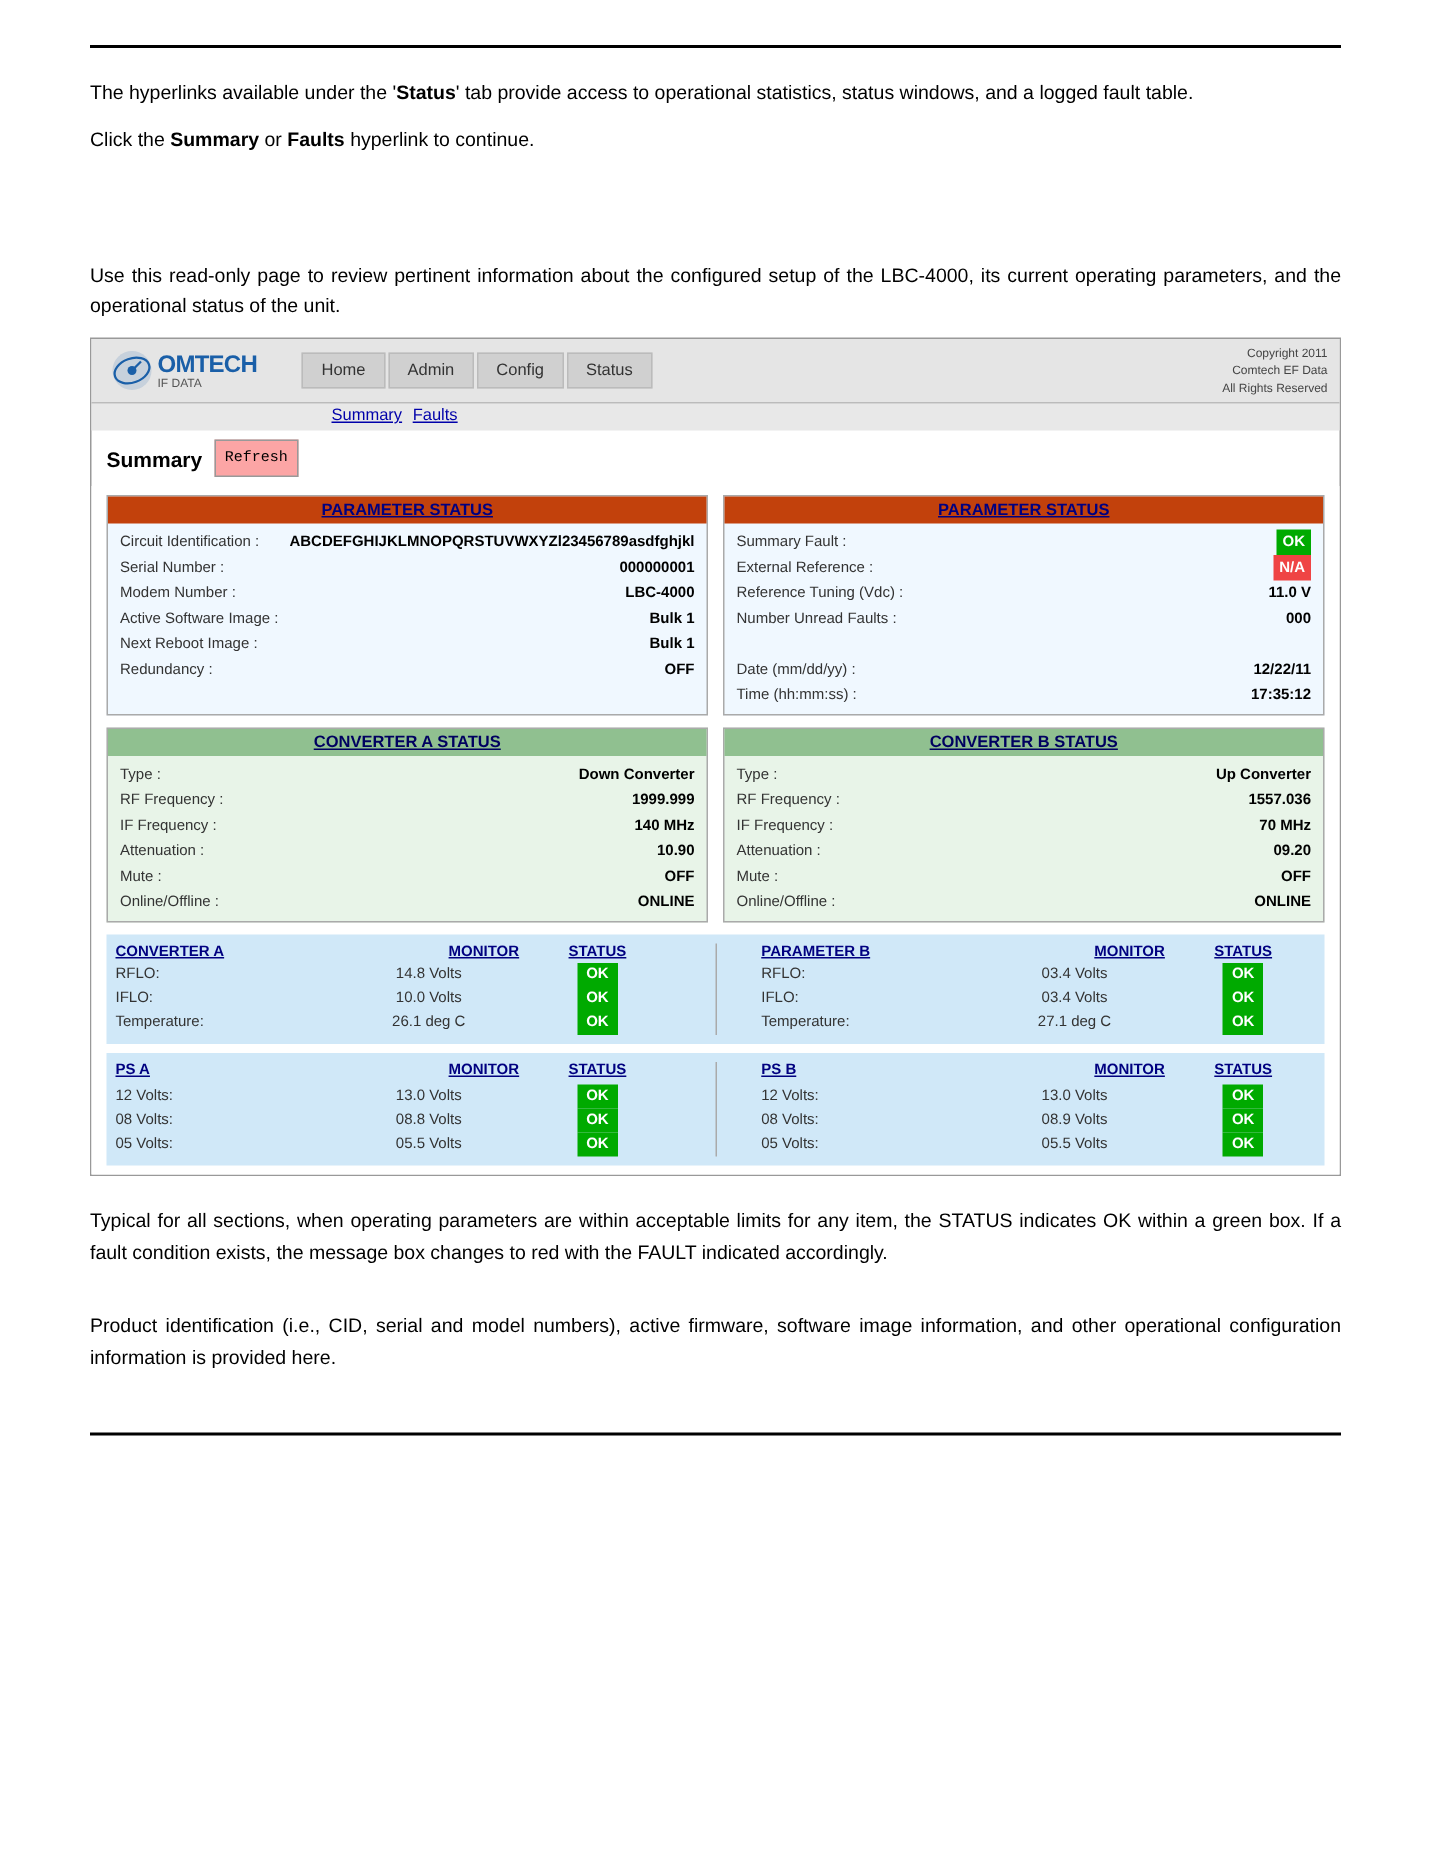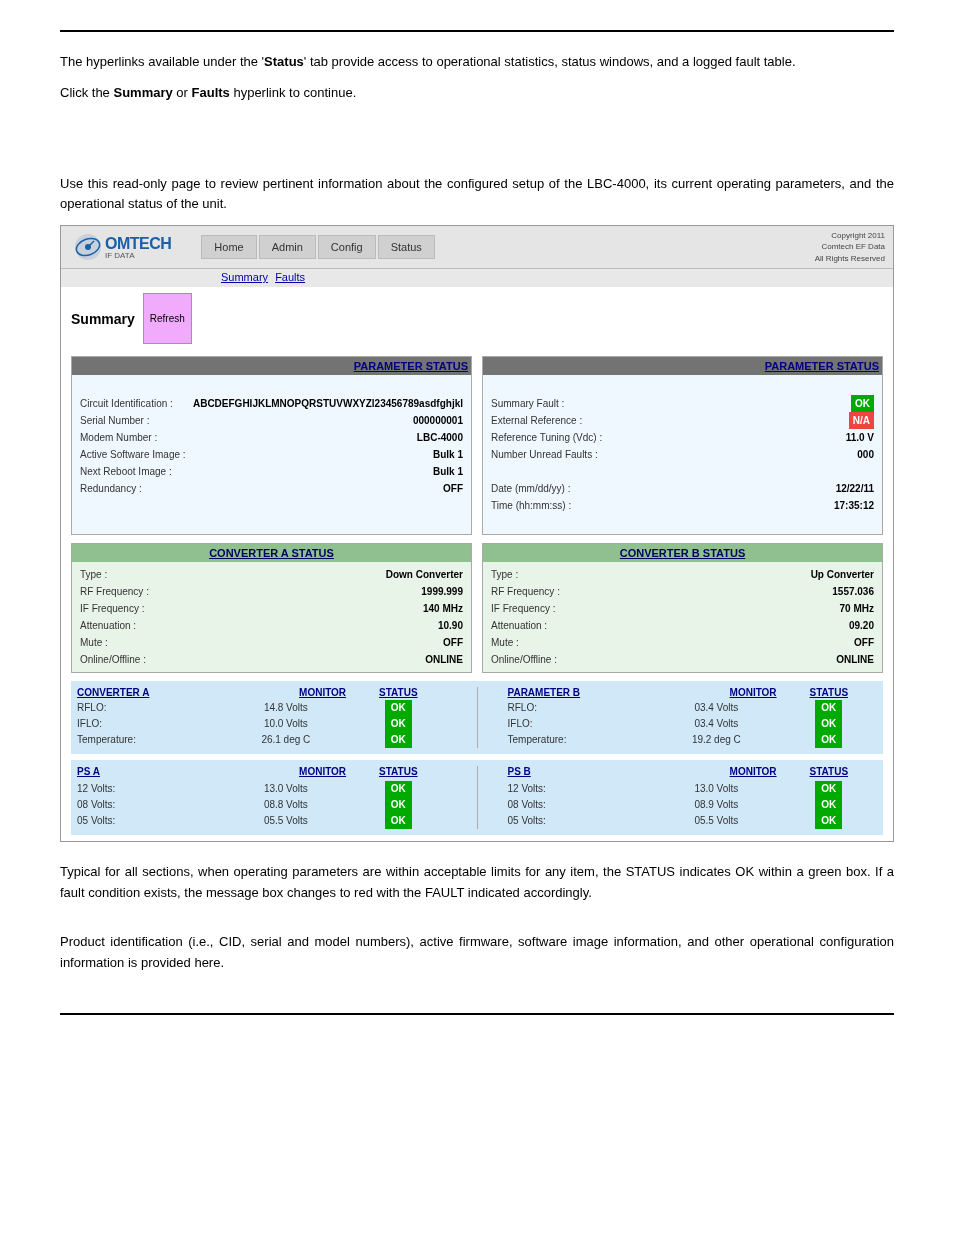--- a/index.html
+++ b/index.html
@@ -148,24 +148,25 @@
     }
 
     .summary-title {
       font-size: 14px;
       font-weight: bold;
       color: #000;
     }
 
     .refresh-btn {
       font-size: 10px;
-      padding: 19px 6px;
-      background: #f0abfc;
+      padding: 6px 6px;
+      background: #fca5a5;
       border: 1px solid #999;
       cursor: pointer;
+      font-family: Liberation Mono, monospace;
     }
 
     
     .status-content {
       padding: 6px 10px;
       background: #fff;
     }
 
     
     .param-row {
@@ -174,31 +175,31 @@
       margin-bottom: 8px;
     }
 
     .param-box {
       flex: 1;
       border: 1px solid #aaa;
       background: #f0f8ff;
     }
 
     .param-box-header {
-      background: #737373;
-      text-align: right;
+      background: #c2410c;
+      text-align: center;
       font-size: 11px;
       font-weight: bold;
       padding: 3px;
       color: #000080;
       text-decoration: underline;
     }
 
     .param-box-content {
-      padding: 20px 8px;
+      padding: 4px 8px;
       font-size: 10px;
       line-height: 1.7;
     }
 
     .param-line {
       display: flex;
       justify-content: space-between;
       gap: 4px;
     }
 
@@ -564,21 +565,21 @@
                 <span class="monitor-cell med">03.4 Volts</span>
                 <span class="monitor-cell narrow"><span class="status-box-ok">OK</span></span>
               </div>
               <div class="monitor-data-row">
                 <span class="monitor-cell">IFLO:</span>
                 <span class="monitor-cell med">03.4 Volts</span>
                 <span class="monitor-cell narrow"><span class="status-box-ok">OK</span></span>
               </div>
               <div class="monitor-data-row">
                 <span class="monitor-cell">Temperature:</span>
-                <span class="monitor-cell med">19.2 deg C</span>
+                <span class="monitor-cell med">27.1 deg C</span>
                 <span class="monitor-cell narrow"><span class="status-box-ok">OK</span></span>
               </div>
             </div>
 
           </div>
         </div>
 
         <div class="ps-section">
           <div class="monitor-table-row">
 

